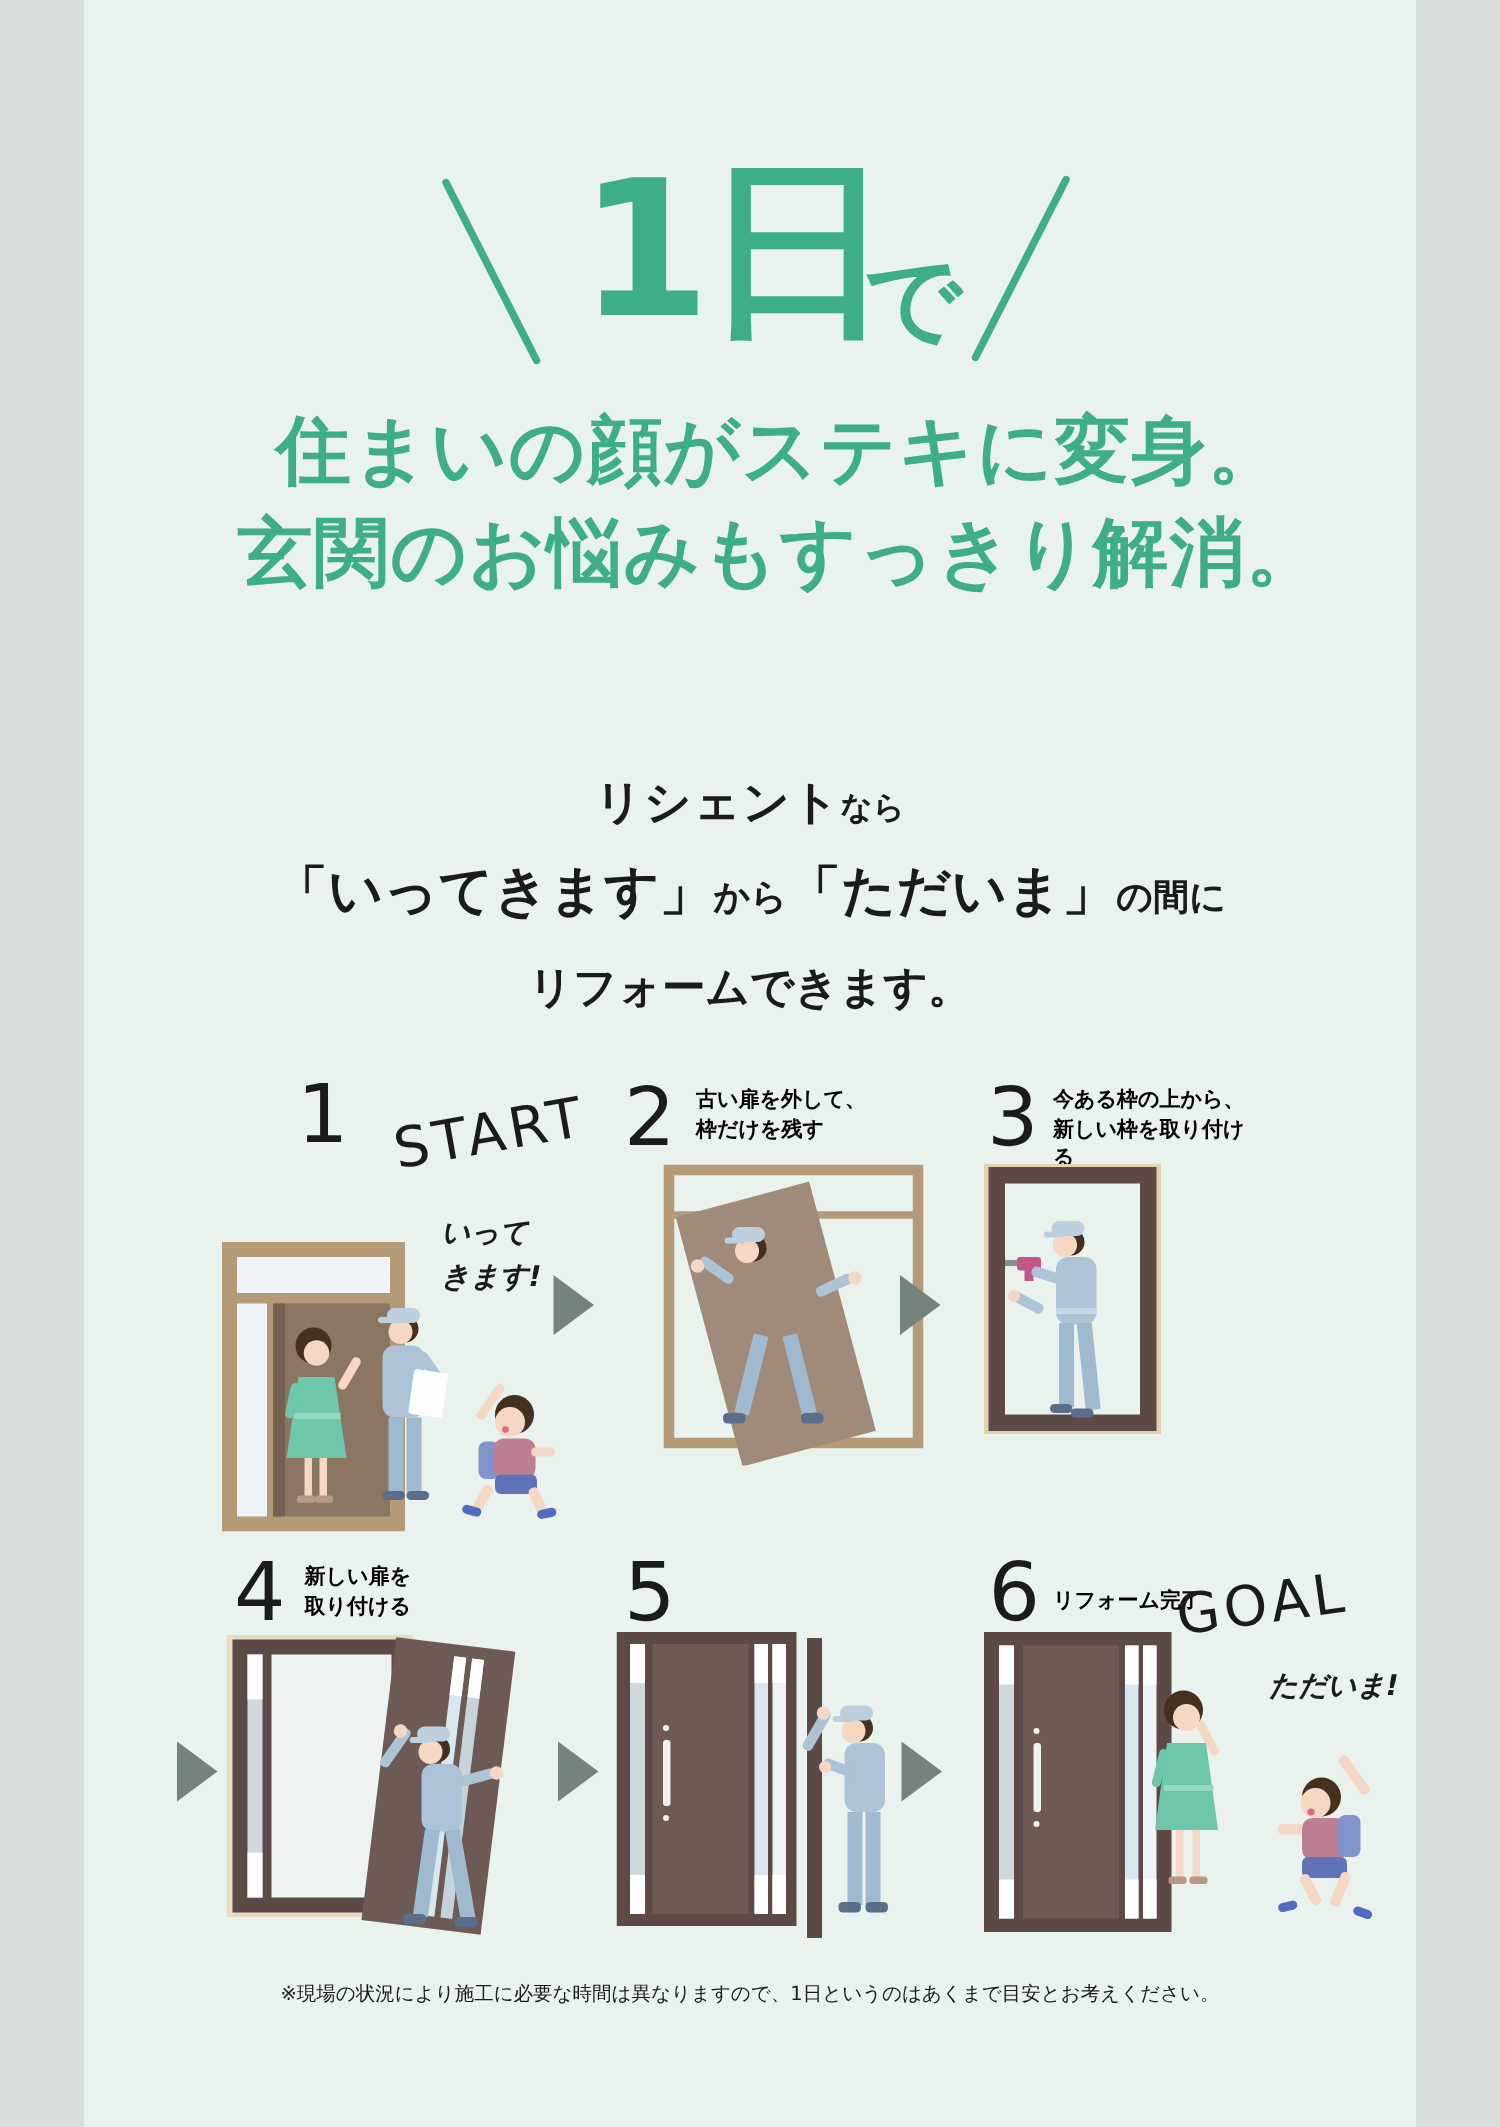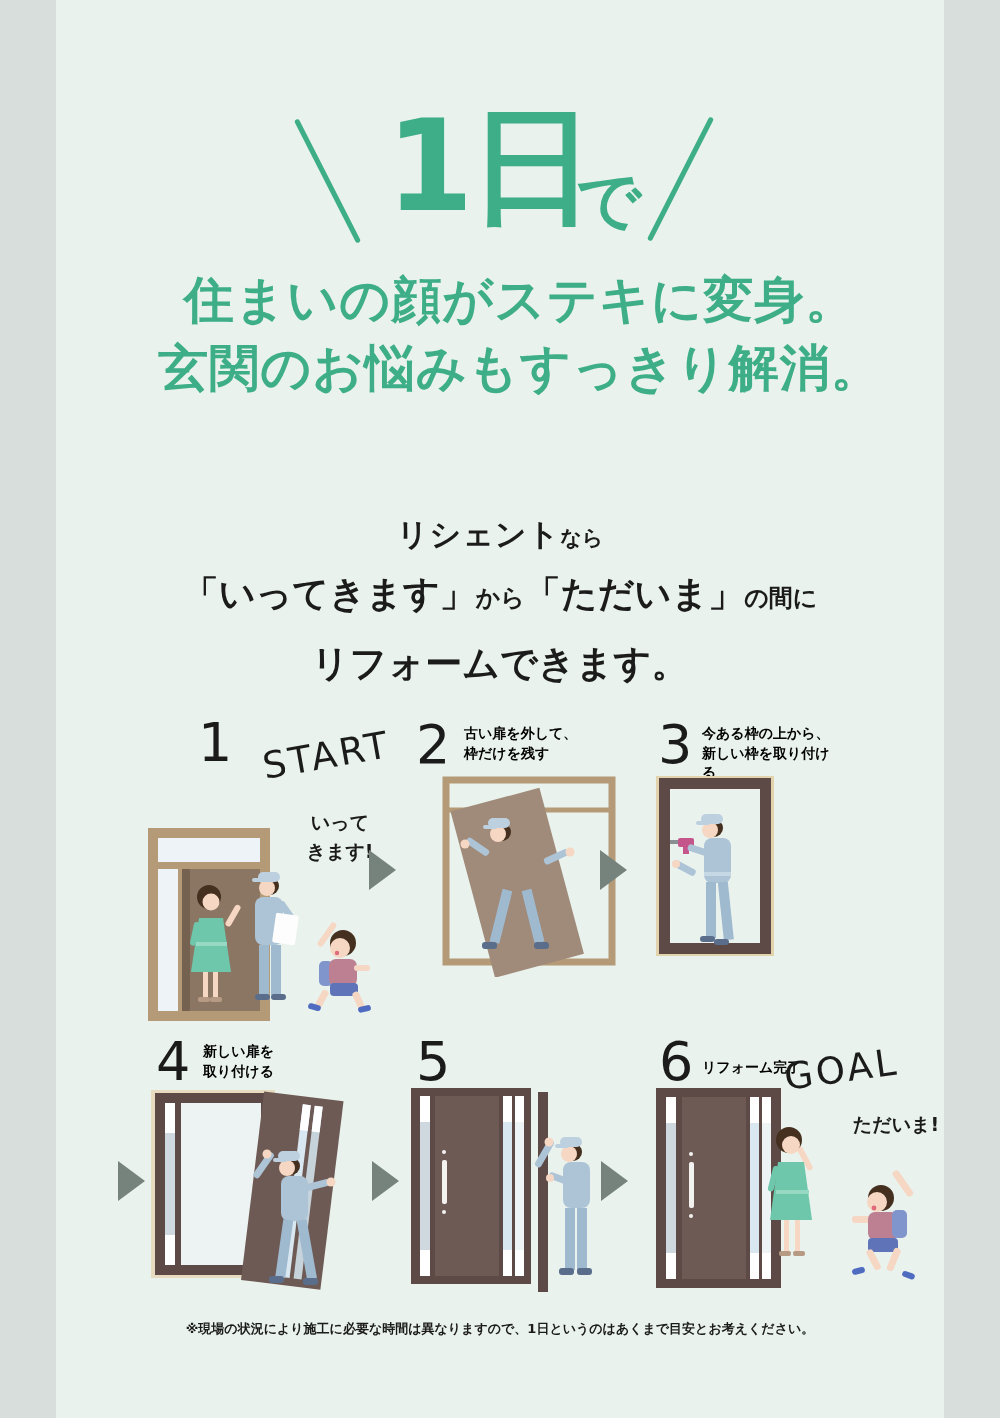--- a/index.html
+++ b/index.html
@@ -32,51 +32,51 @@
     text-align:center; color:#3eae88; font-weight:bold;
     font-size:50px; line-height:68px; letter-spacing:1px;padding-left:40px;
   }
   
   .lead { position:absolute; top:514px; left:0; width:100%; text-align:center; font-weight:bold; }
   .lead .big1  { font-size:31px; letter-spacing:1px; }
   .lead .sm1   { font-size:21px; }
   .lead-l2 { margin-top:14px; }
   .lead .big2  { font-size:36px; }
   .lead .sm2   { font-size:24px; }
-  .lead-l3 { margin-top:20px; font-size:37px; }
+  .lead-l3 { margin-top:20px; font-size:29px; }
   
   .step { position:absolute; }
   .num {
     position:absolute; font-size:54px; line-height:1; font-weight:400; color:#1b1b1b;
   }
   .caption {
     position:absolute; font-size:14px; font-weight:bold; line-height:1.4;
     white-space:pre-line; color:#000000;
   }
   .badge {
     position:absolute; font-size:37px; letter-spacing:3px; color:#1b1b1b;
     font-weight:500;
   }
   .badge-start { left:116px; top:24px; transform:rotate(-10deg); }
   .badge-goal  { left:128px; top:18px; transform:rotate(-8deg); }
   .speech {
     position:absolute; font-size:19px; font-weight:bold; line-height:1.5;
-    white-space:pre-line; text-align:center; color:#1b1b1b;
+    white-space:pre-line; text-align:left; color:#1b1b1b;font-style:italic;
   }
   .illu { position:absolute; }
   .arrow {
     position:absolute; width:0; height:0;
     border-left:27px solid #76837d;
     border-top:20px solid transparent;
     border-bottom:20px solid transparent;
   }
   
   .footnote {
     position:absolute; top:1320px; left:0; width:100%;
-    text-align:center; font-size:13px; font-weight:700; color:#1b1b1b;
+    text-align:center; font-size:13px; font-weight:400; color:#1b1b1b;
   }
 </style>
 </head>
 <body>
 
 <div class="canvas">
 
   <div class="slash slash-left"></div>
   <div class="hero-big">1日</div>
   <div class="hero-small">で</div>

